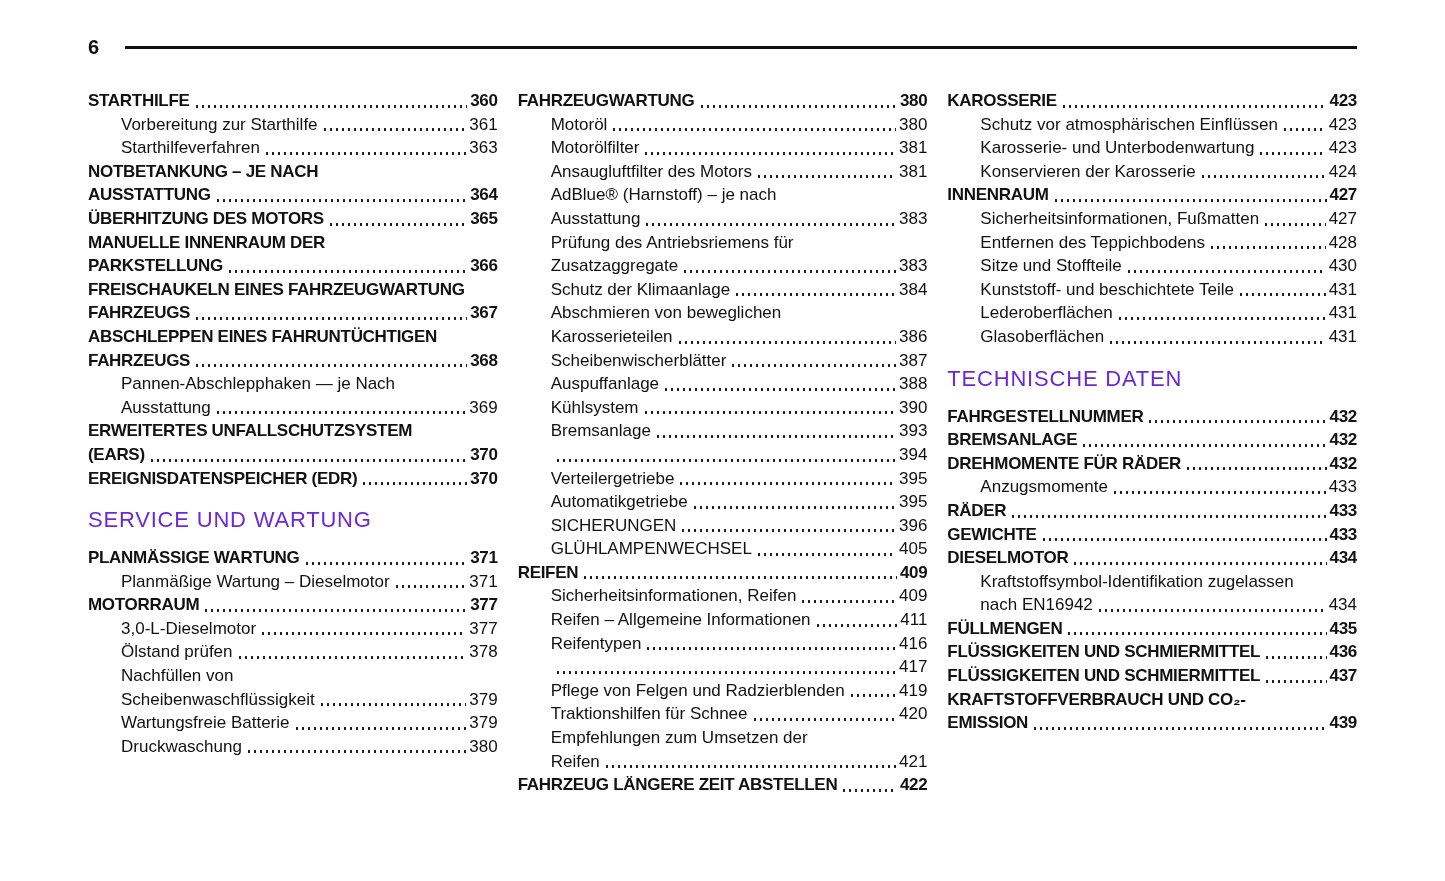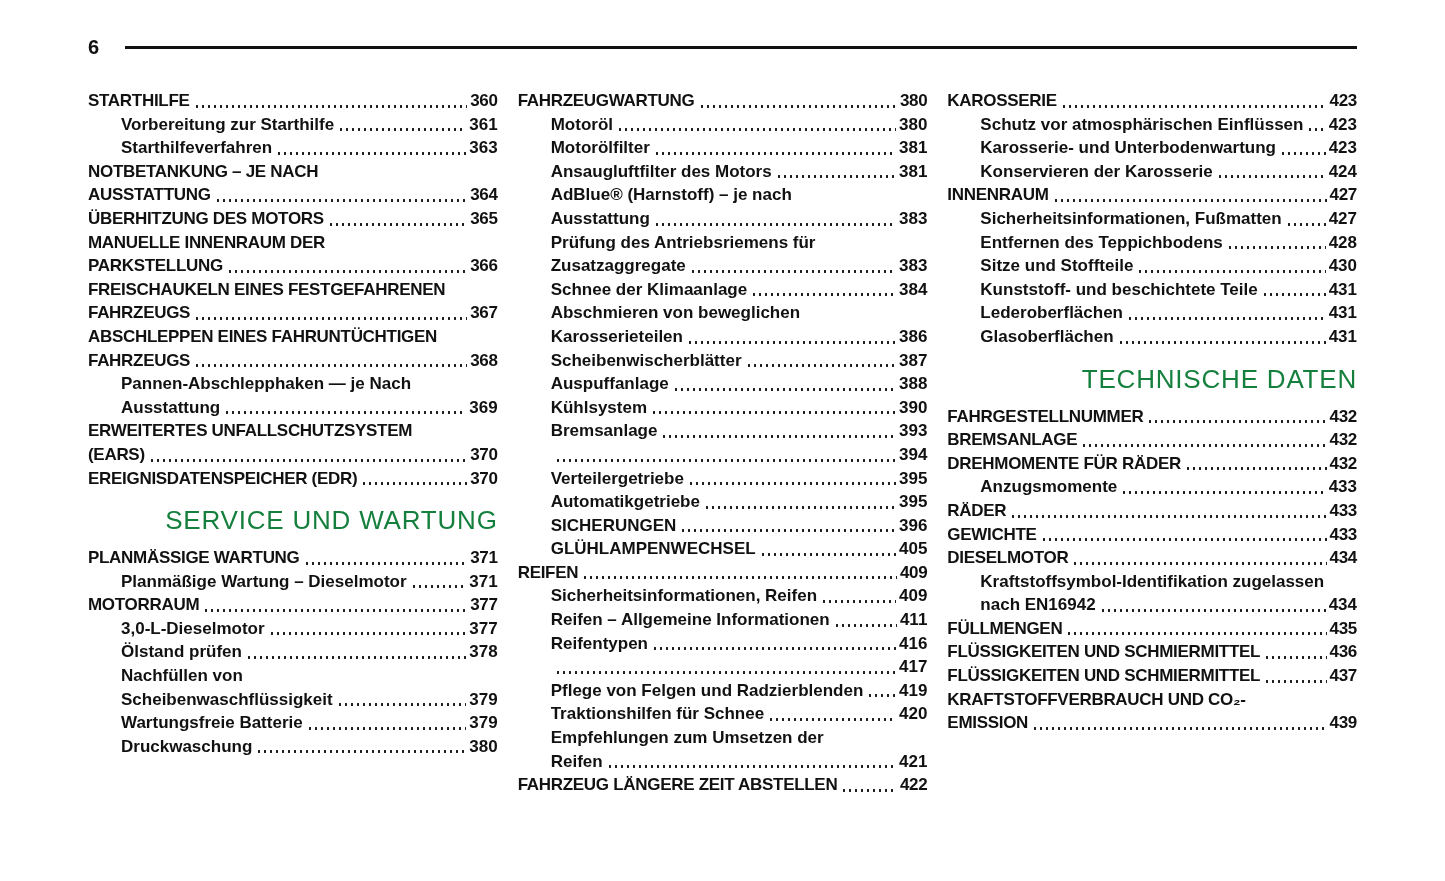--- a/index.html
+++ b/index.html
@@ -44,21 +44,21 @@
   }
   .entry {
     font-size: 17px;
     line-height: 23.6px;
   }
   .entry.main {
     font-weight: bold;
     letter-spacing: -0.3px;
   }
   .entry.sub {
-    font-weight: bold;
+    font-weight: normal;
   }
   .entry .line {
     display: flex;
     align-items: flex-end;
   }
   .entry.sub .line {
     padding-left: 33px;
   }
   .title {
     white-space: nowrap;
@@ -72,27 +72,26 @@
     background-image: radial-gradient(circle, #1a1a1a 1.1px, rgba(0,0,0,0) 1.45px);
     background-size: 6px 5px;
     background-repeat: repeat-x;
     background-position: left bottom;
   }
   .pagenum {
     flex: 0 0 auto;
     white-space: nowrap;
   }
   .section-heading {
-    color: #15803d;
-    font-size: 26px;
+    color: #6d28d9;
+    font-size: 22px;
     font-weight: normal;
     letter-spacing: 0.8px;
     line-height: 24px;
     margin: 18px 0 14px 0;
-    text-align: right;
   }
 </style>
 </head>
 <body>
 
 <div class="page">
   <div class="page-header">
     <div class="page-number">6</div>
     <div class="header-rule"></div>
   </div>
@@ -141,21 +140,21 @@
             <span class="title">MANUELLE INNENRAUM DER</span>
           </div>
           <div class="line">
             <span class="title">PARKSTELLUNG</span>
             <span class="leader"></span>
             <span class="pagenum">366</span>
           </div>
         </div>
         <div class="entry main">
           <div class="line">
-            <span class="title">FREISCHAUKELN EINES FESTGEFAHRENEN</span>
+            <span class="title">FREISCHAUKELN EINES FAHRZEUGWARTUNG</span>
           </div>
           <div class="line">
             <span class="title">FAHRZEUGS</span>
             <span class="leader"></span>
             <span class="pagenum">367</span>
           </div>
         </div>
         <div class="entry main">
           <div class="line">
             <span class="title">ABSCHLEPPEN EINES FAHRUNTÜCHTIGEN</span>
@@ -298,21 +297,21 @@
             <span class="title">Prüfung des Antriebsriemens für</span>
           </div>
           <div class="line">
             <span class="title">Zusatzaggregate</span>
             <span class="leader"></span>
             <span class="pagenum">383</span>
           </div>
         </div>
         <div class="entry sub">
           <div class="line">
-            <span class="title">Schnee der Klimaanlage</span>
+            <span class="title">Schutz der Klimaanlage</span>
             <span class="leader"></span>
             <span class="pagenum">384</span>
           </div>
         </div>
         <div class="entry sub">
           <div class="line">
             <span class="title">Abschmieren von beweglichen</span>
           </div>
           <div class="line">
             <span class="title">Karosserieteilen</span>

